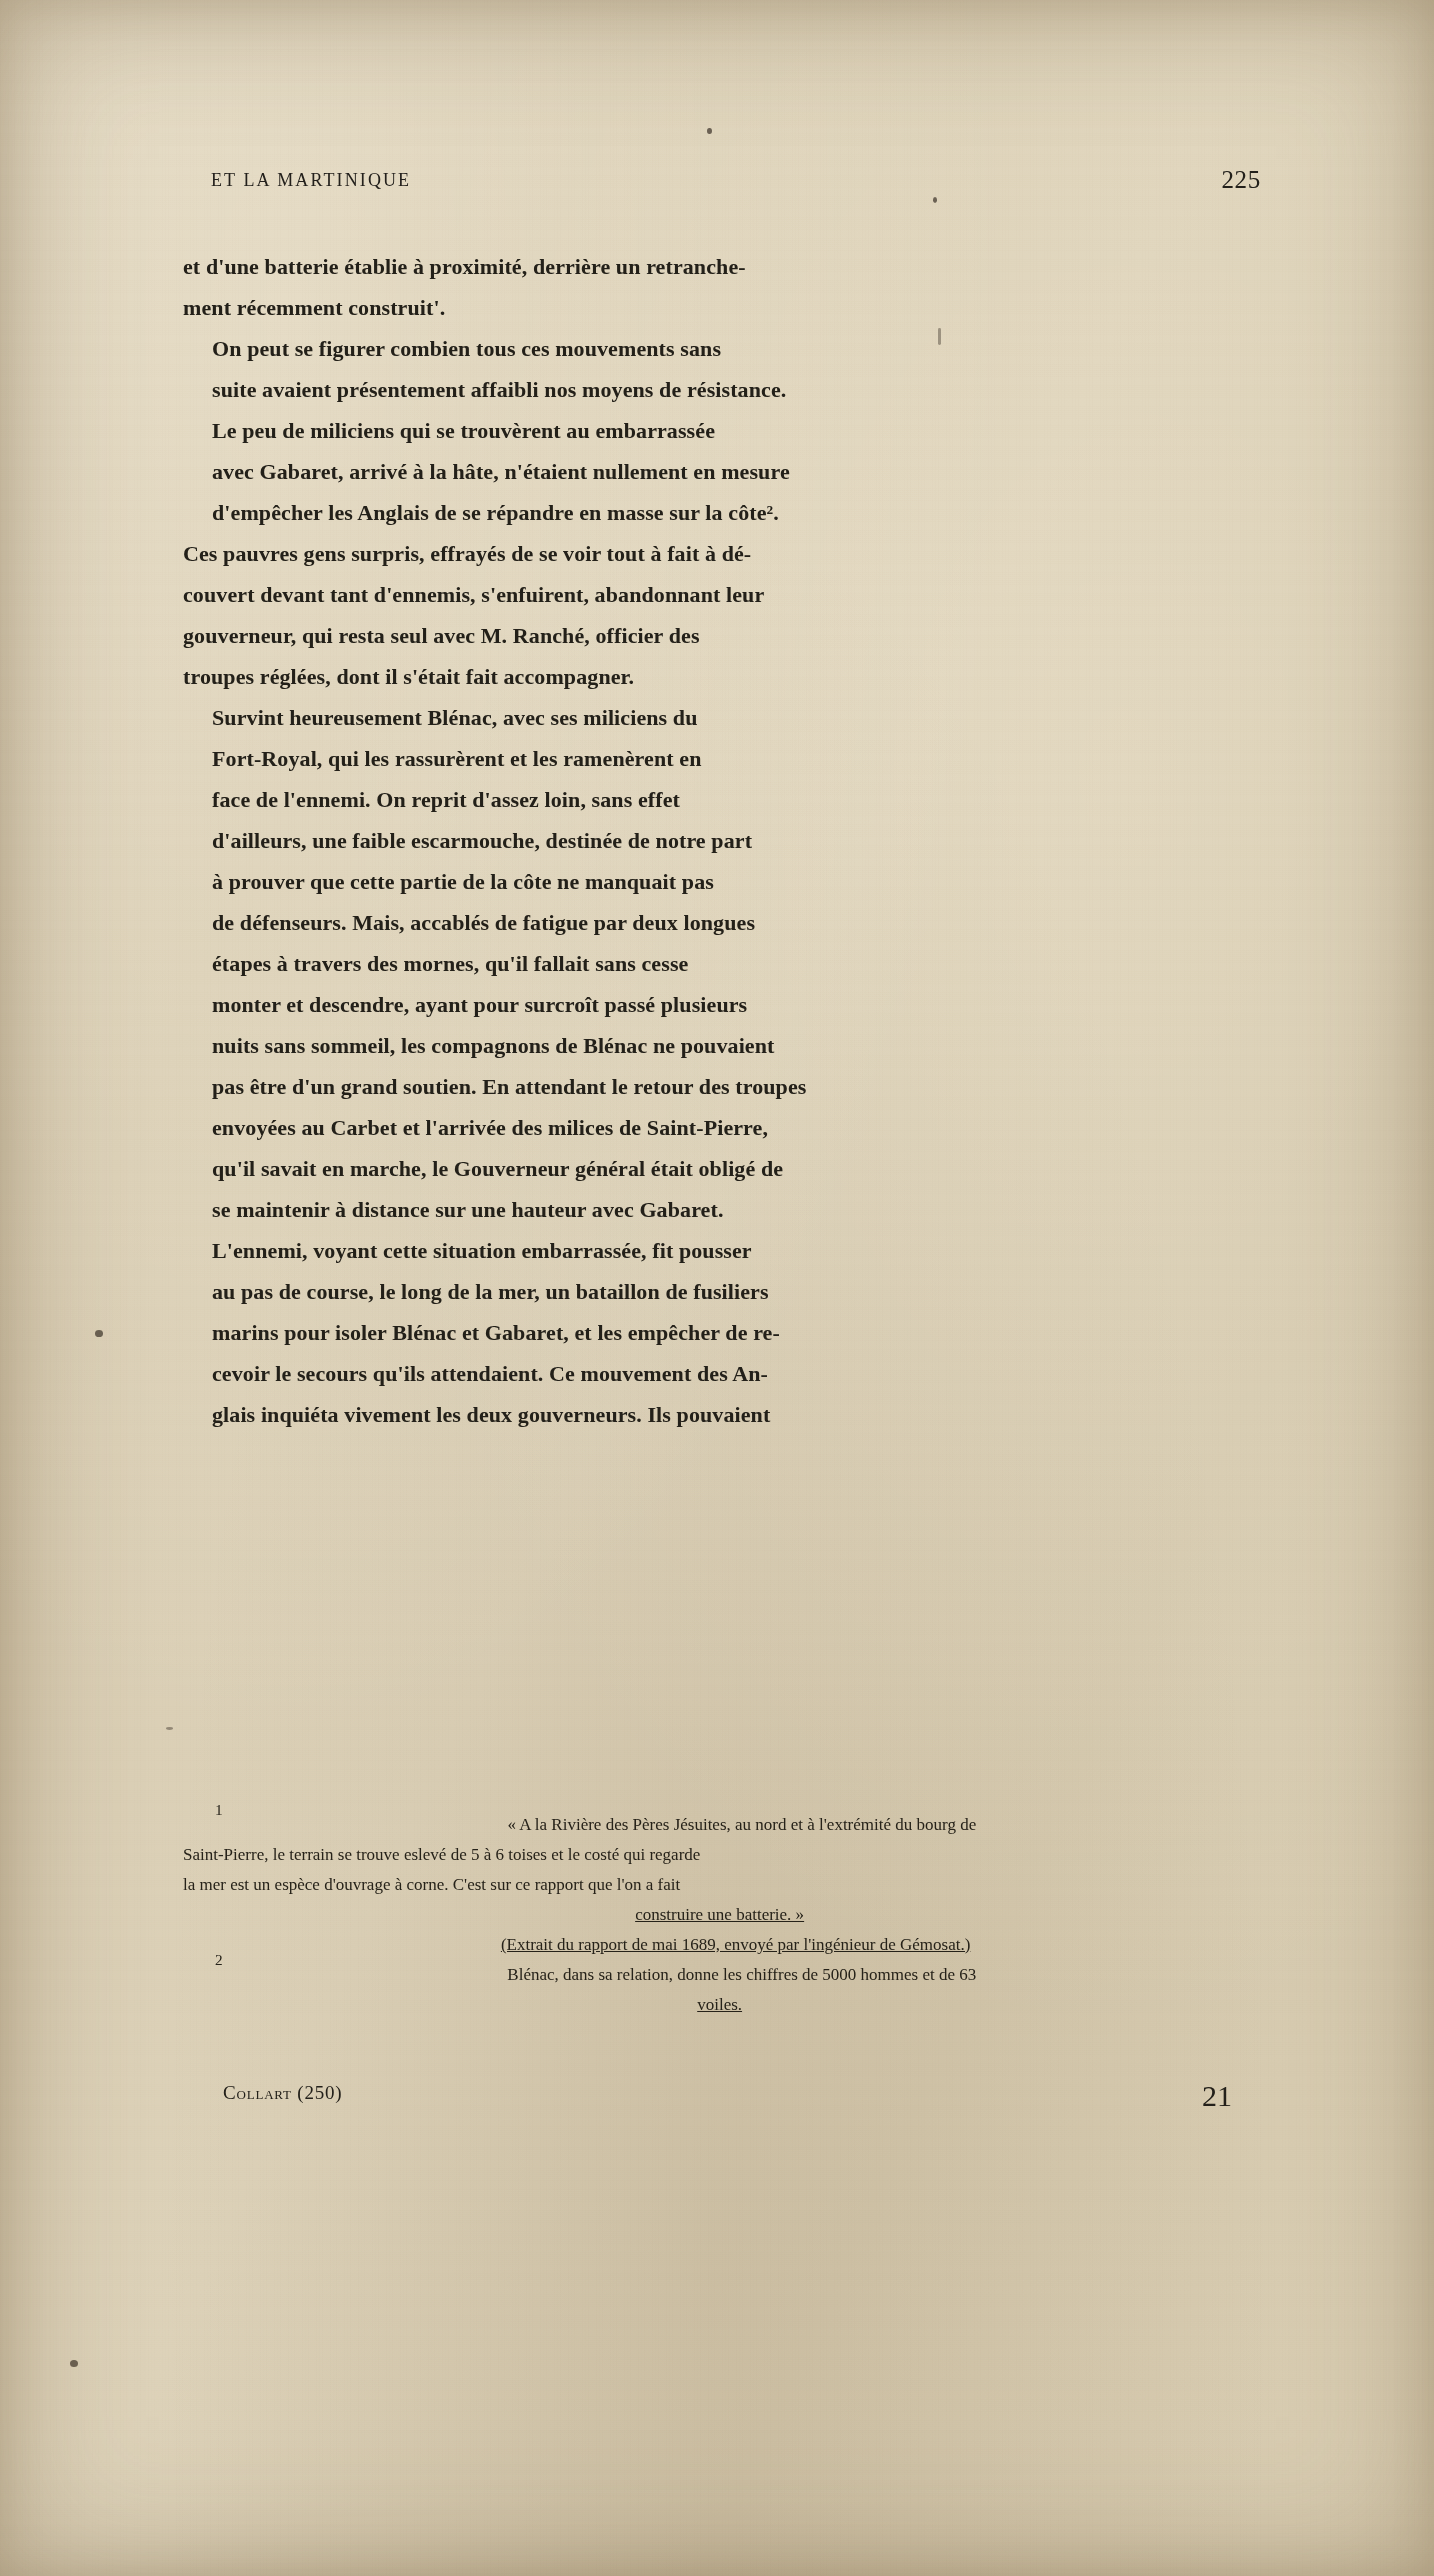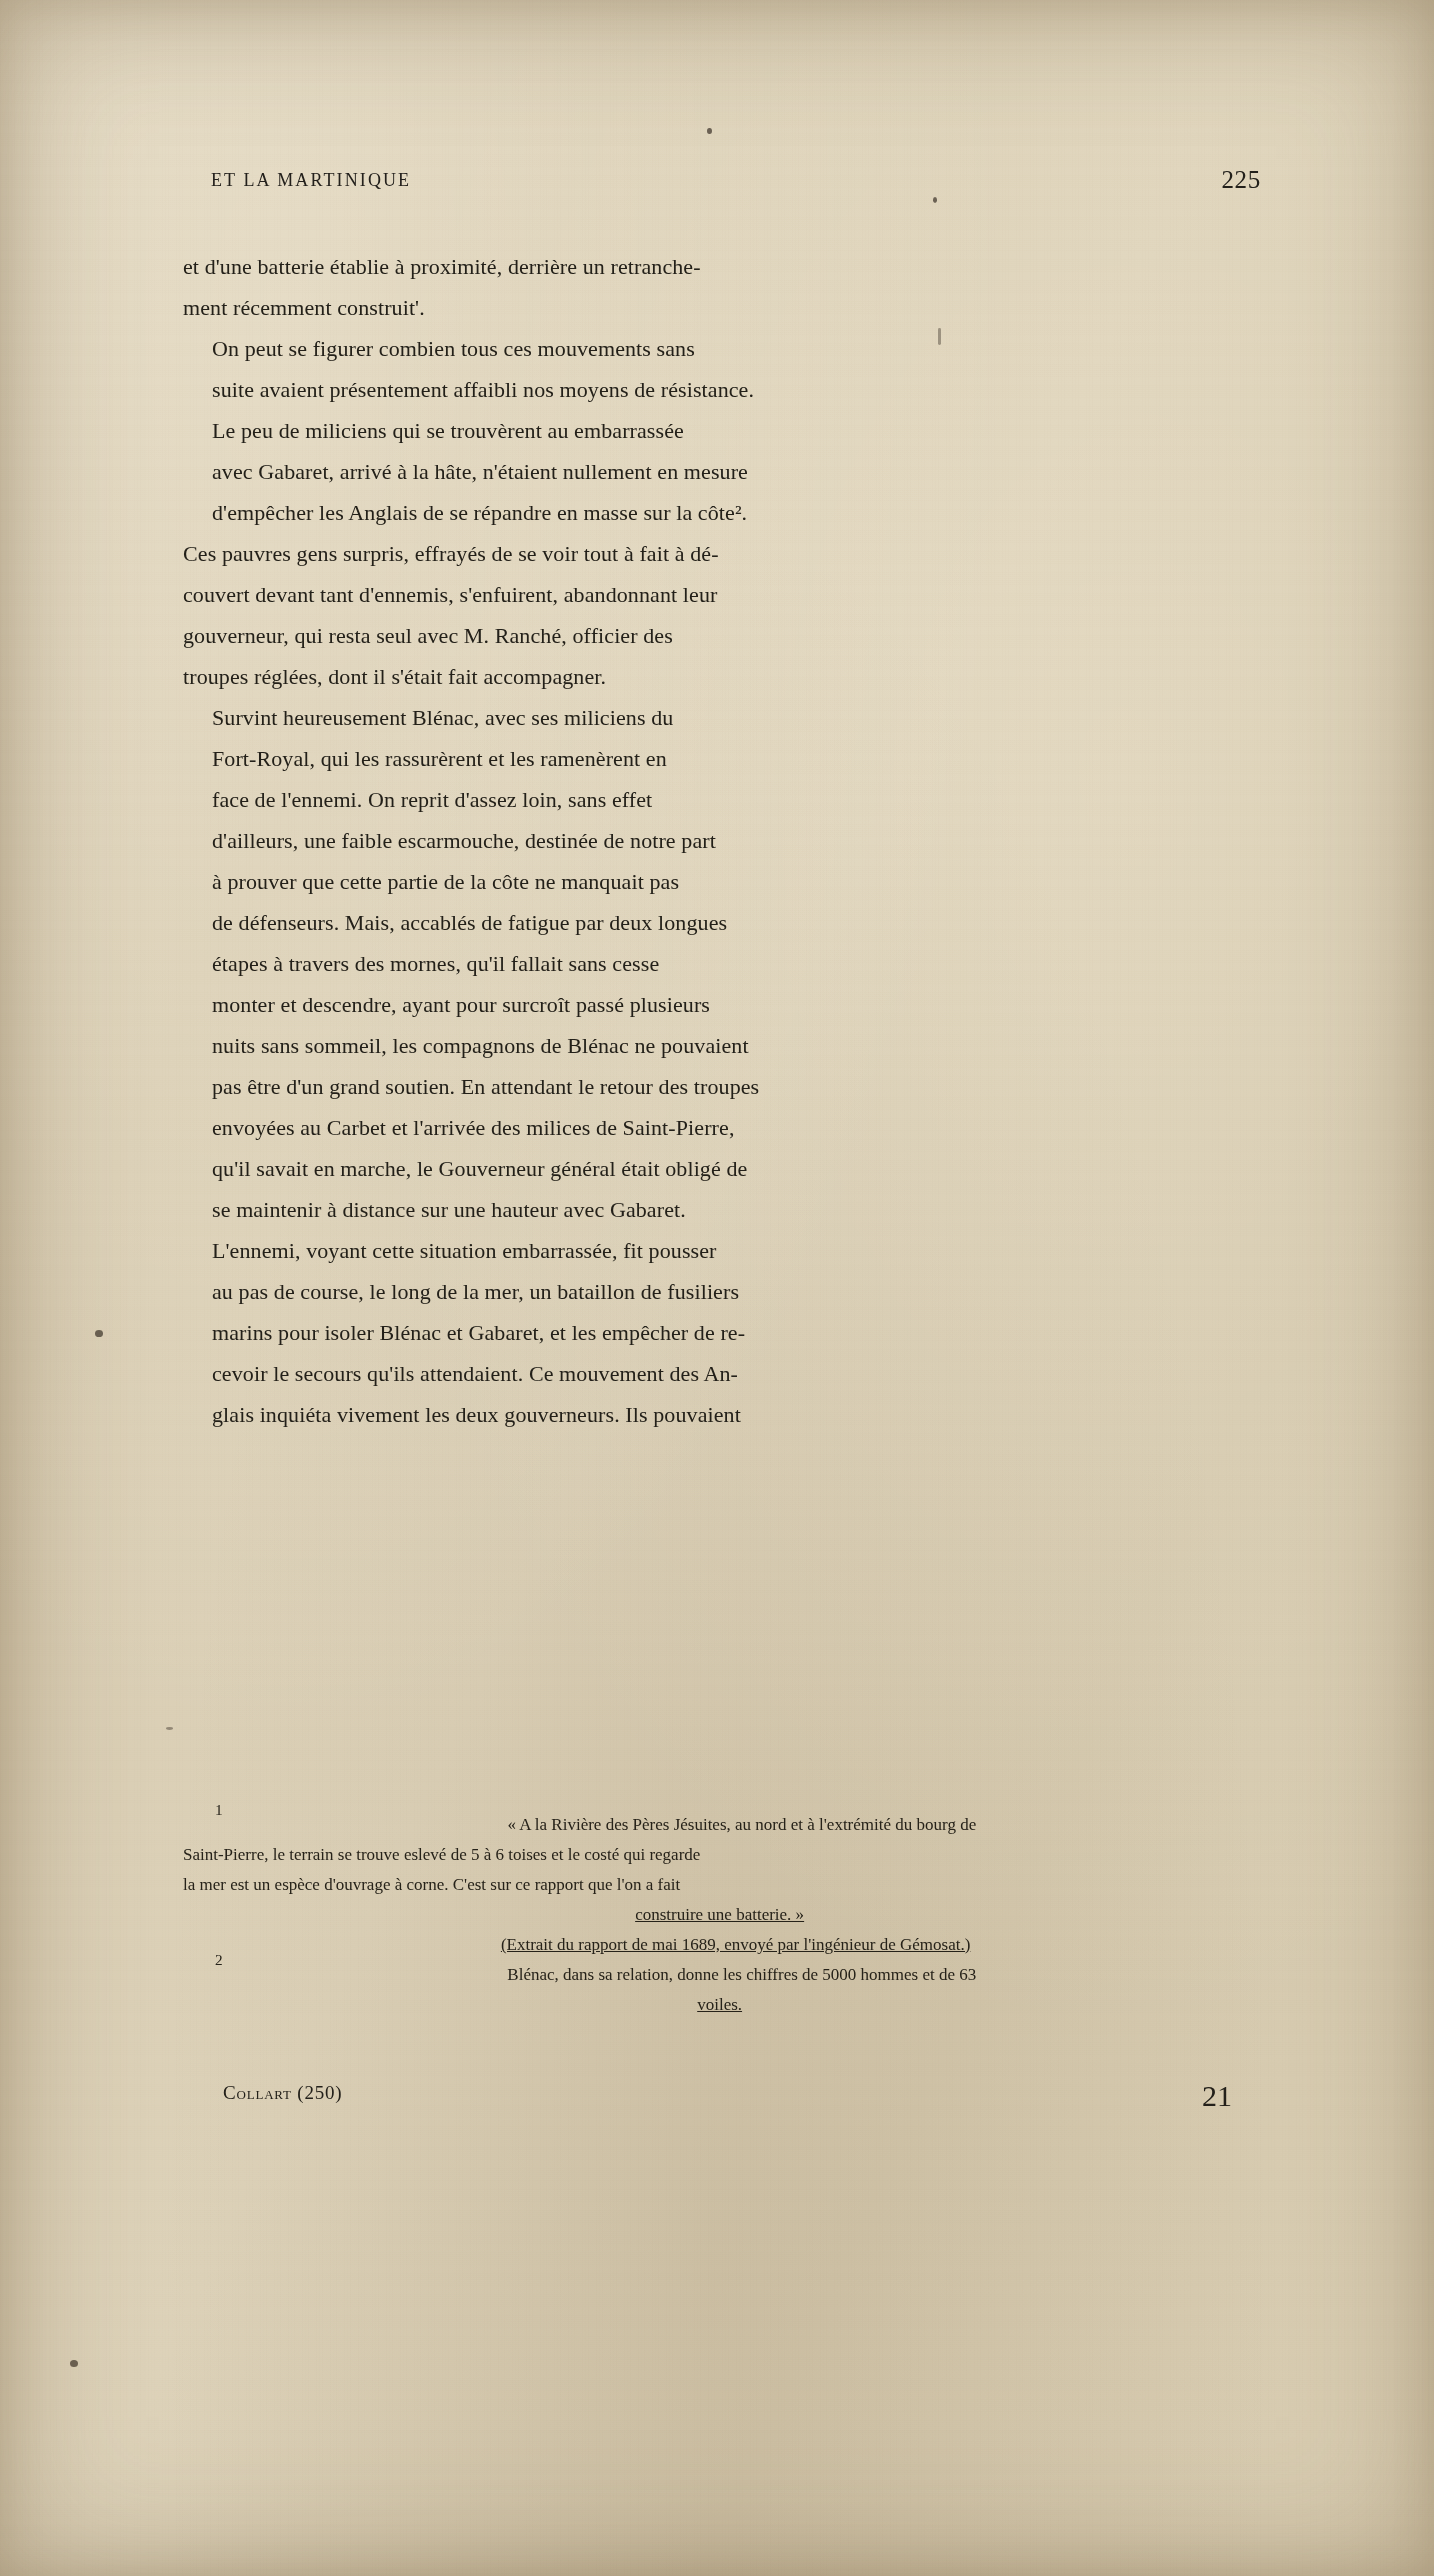--- a/index.html
+++ b/index.html
@@ -96,20 +96,21 @@
     letter-spacing: 0.1px;
   }
   p.para.indent {
     text-indent: 29px;
   }
   
   .jline {
     display: flex;
     justify-content: space-between;
     white-space: nowrap;
+    font-weight: bold;
   }
   .jline.last {
     justify-content: flex-start;
   }
   .jline > span {
     display: inline-block;
   }
   .jline.last > span {
     margin-right: 0.30em;
   }

